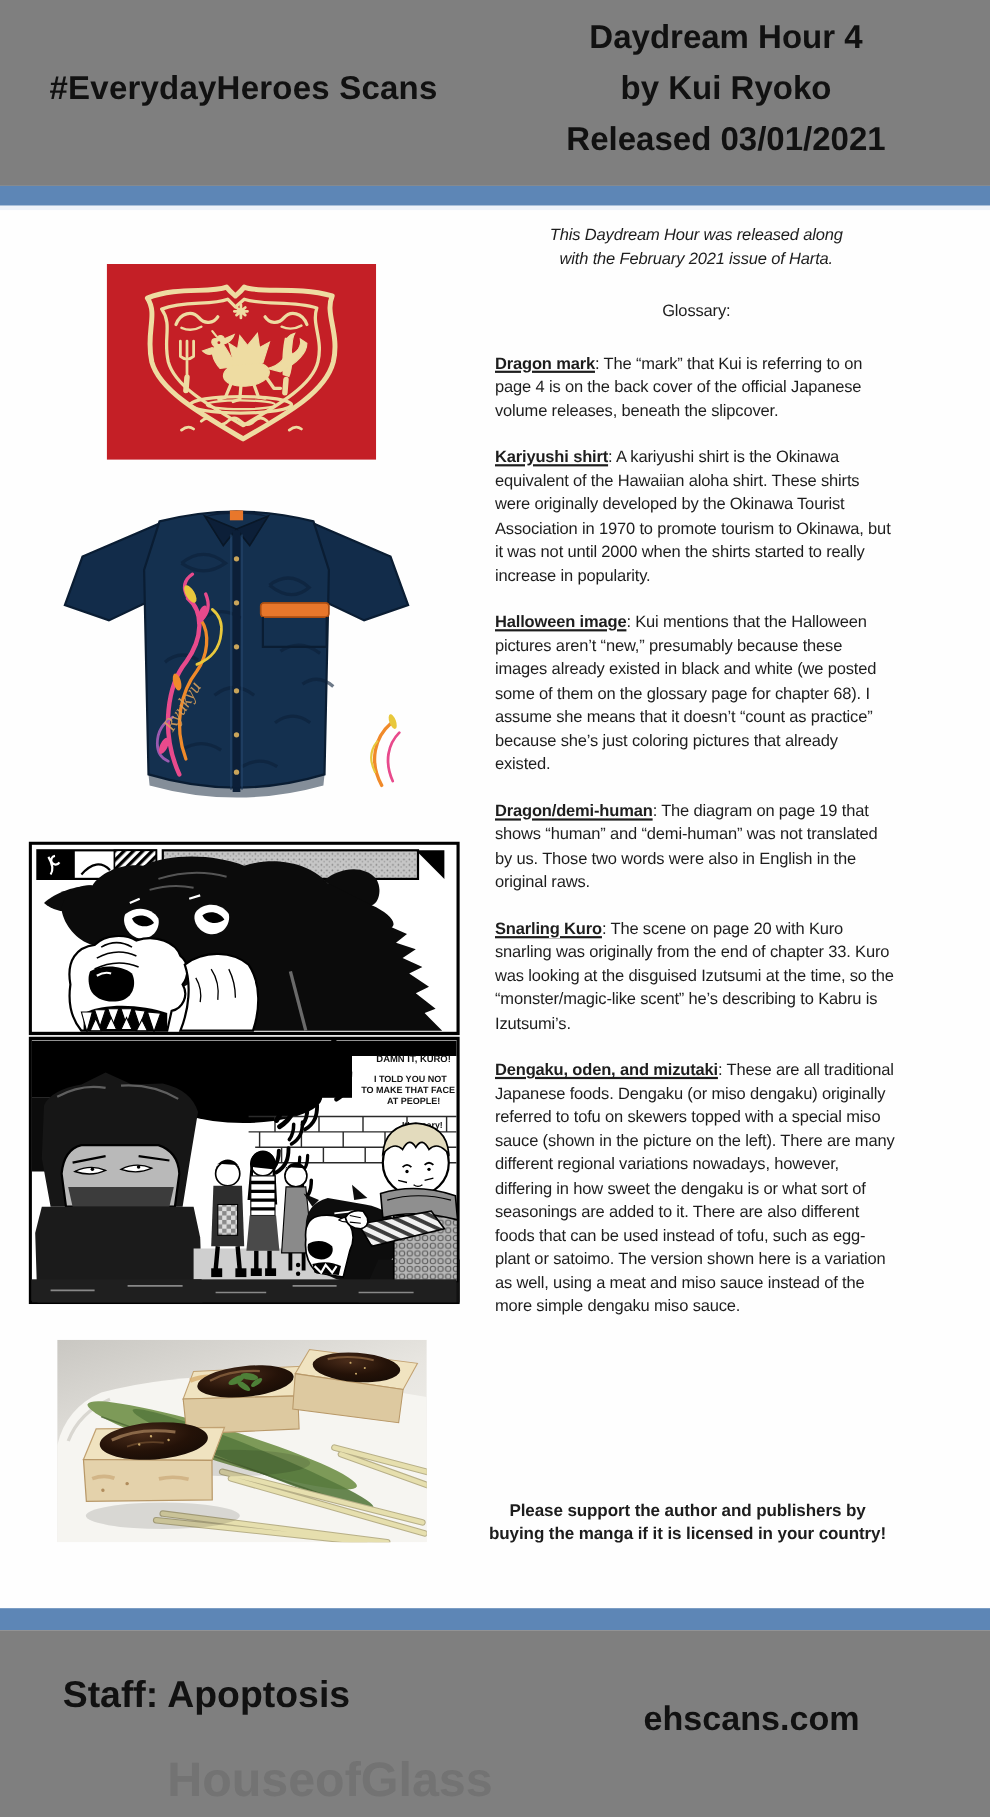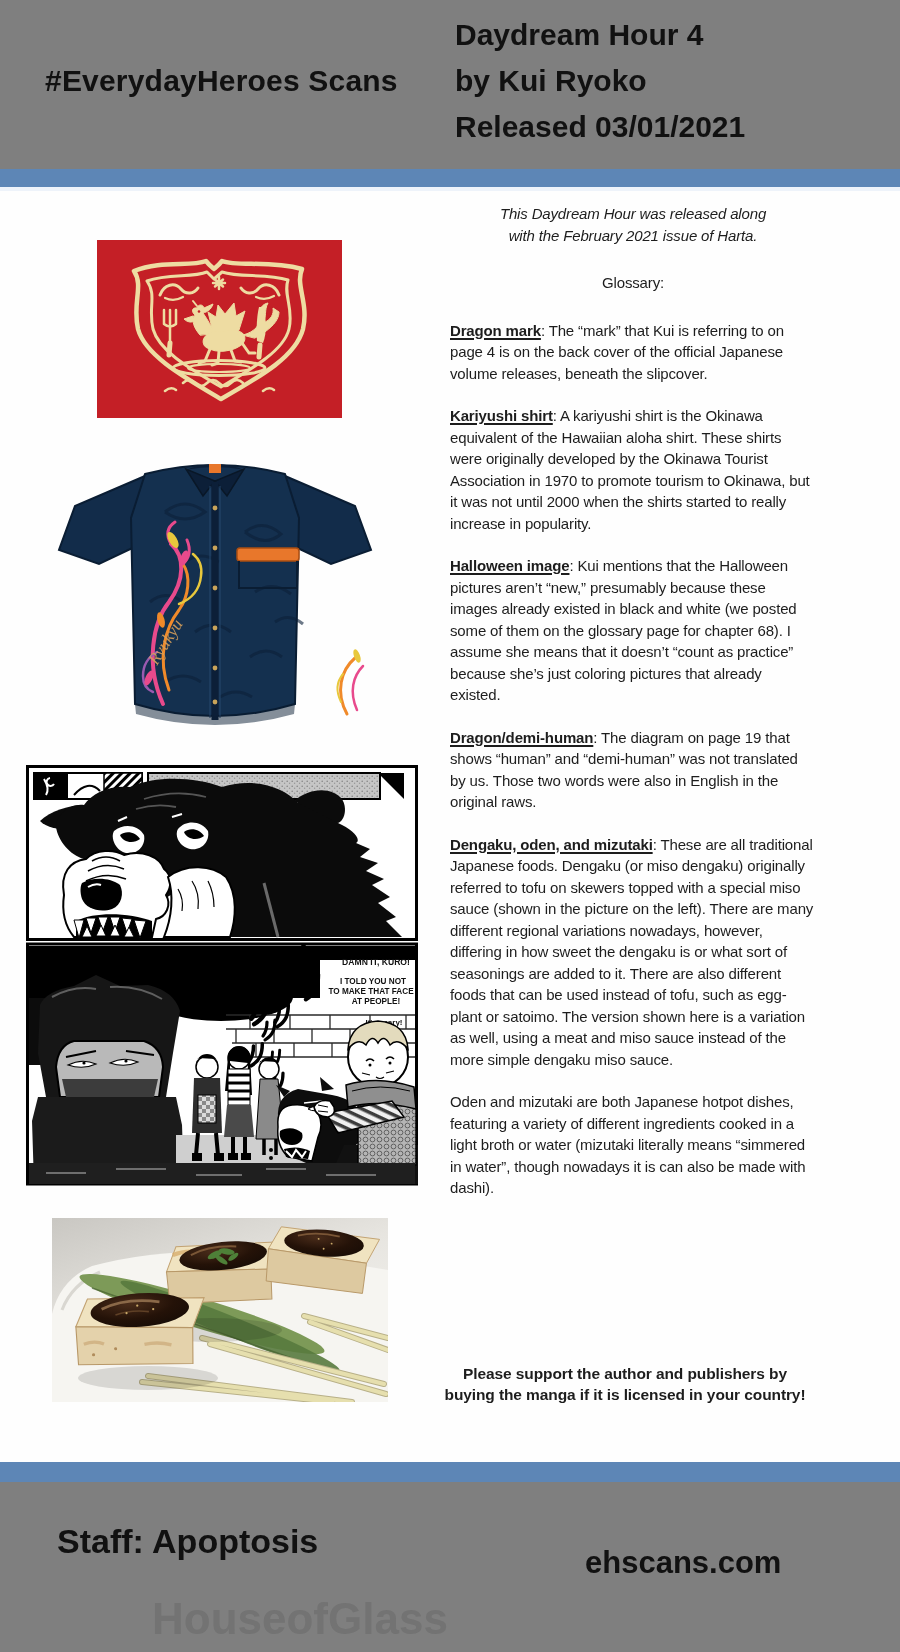--- a/index.html
+++ b/index.html
@@ -6,21 +6,21 @@
   body{
     width:900px;height:1652px;position:relative;overflow:hidden;
     background:#fefefe;
     font-family:"Liberation Sans","DejaVu Sans",sans-serif;
     color:#1d1d1d;
   }
   .abs{position:absolute;}
   
   .header-band{left:0;top:0;width:900px;height:169px;background:#7f7f7f;}
   .group-title{left:45px;top:64px;font-size:30px;font-weight:600;letter-spacing:.2px;color:#111;}
-  .release-block{left:455px;top:12px;width:410px;text-align:left;font-size:30px;line-height:46px;font-weight:600;color:#111;}
+  .release-block{left:455px;top:12px;width:410px;text-align:center;font-size:30px;line-height:46px;font-weight:600;color:#111;}
   .release-block span{display:block;}
   .stripe{left:0;width:900px;height:18px;background:#5d86b6;}
   .stripe-top{top:169px;}
   .stripe-shadow{left:0;top:187px;width:900px;height:4px;background:#eef3fa;}
   .stripe-bottom{top:1462px;height:20px;}
   
   .footer-band{left:0;top:1482px;width:900px;height:170px;background:#7f7f7f;}
   .staff-1{left:57px;top:1522px;font-size:34px;font-weight:600;color:#111;}
   .staff-2{left:152px;top:1570px;font-size:44px;font-weight:600;color:#737373;margin-top:24px;}
   .site-url{left:585px;top:1545px;font-size:31px;font-weight:600;color:#111;}
@@ -421,24 +421,24 @@
   <p class="glossary-heading">Glossary:</p>
 
   <p class="entry"><span class="term">Dragon mark</span><span>:  The “mark” that Kui is referring to on page 4 is on the back cover of the official Japanese volume releases, beneath the slipcover.</span></p>
 
   <p class="entry"><span class="term">Kariyushi shirt</span><span>:  A kariyushi shirt is the Okinawa equivalent of the Hawaiian aloha shirt.  These shirts were originally developed by the Okinawa Tourist Association in 1970 to promote tourism to Okinawa, but it was not until 2000 when the shirts started to really increase in popularity.</span></p>
 
   <p class="entry"><span class="term">Halloween image</span><span>:  Kui mentions that the Halloween pictures aren’t “new,” presumably because these images already existed in black and white (we posted some of them on the glossary page for chapter 68).  I assume she means that it doesn’t “count as practice” because she’s just coloring pictures that already existed.</span></p>
 
   <p class="entry"><span class="term">Dragon/demi-human</span><span>:  The diagram on page 19 that shows “human” and “demi-human” was not translated by us.  Those two words were also in English in the original raws.</span></p>
 
+  <p class="entry"><span class="term">Snarling Kuro</span><span>:  The scene on page 20 with Kuro snarling was originally from the end of chapter 33.  Kuro was looking at the disguised Izutsumi at the time, so the “monster/magic-like scent” he’s describing to Kabru is Izutsumi’s.</span></p>
 
   <p class="entry"><span class="term">Dengaku, oden, and mizutaki</span><span>:  These are all traditional Japanese foods.  Dengaku (or miso dengaku) originally referred to tofu on skewers topped with a special miso sauce (shown in the picture on the left).  There are many different regional variations nowadays, however, differing in how sweet the dengaku is or what sort of seasonings are added to it.  There are also different foods that can be used instead of tofu, such as egg-plant or satoimo.  The version shown here is a variation as well, using a meat and miso sauce instead of the more simple dengaku miso sauce.</span></p>
 
-  <p class="entry">Oden and mizutaki are both Japanese hotpot dishes, featuring a variety of different ingredients cooked in a light broth or water (mizutaki literally means “simmered in water”, though nowadays it is can also be made with dashi).</p>
 </div>
 
 <div class="abs support-note">Please support the author and publishers by
 buying the manga if it is licensed in your country!</div>
 
 <div class="abs stripe stripe-bottom"></div>
 <div class="abs footer-band"></div>
 <div class="abs staff-1">Staff: Apoptosis</div>
 <div class="abs staff-2">HouseofGlass</div>
 <div class="abs site-url">ehscans.com</div>

